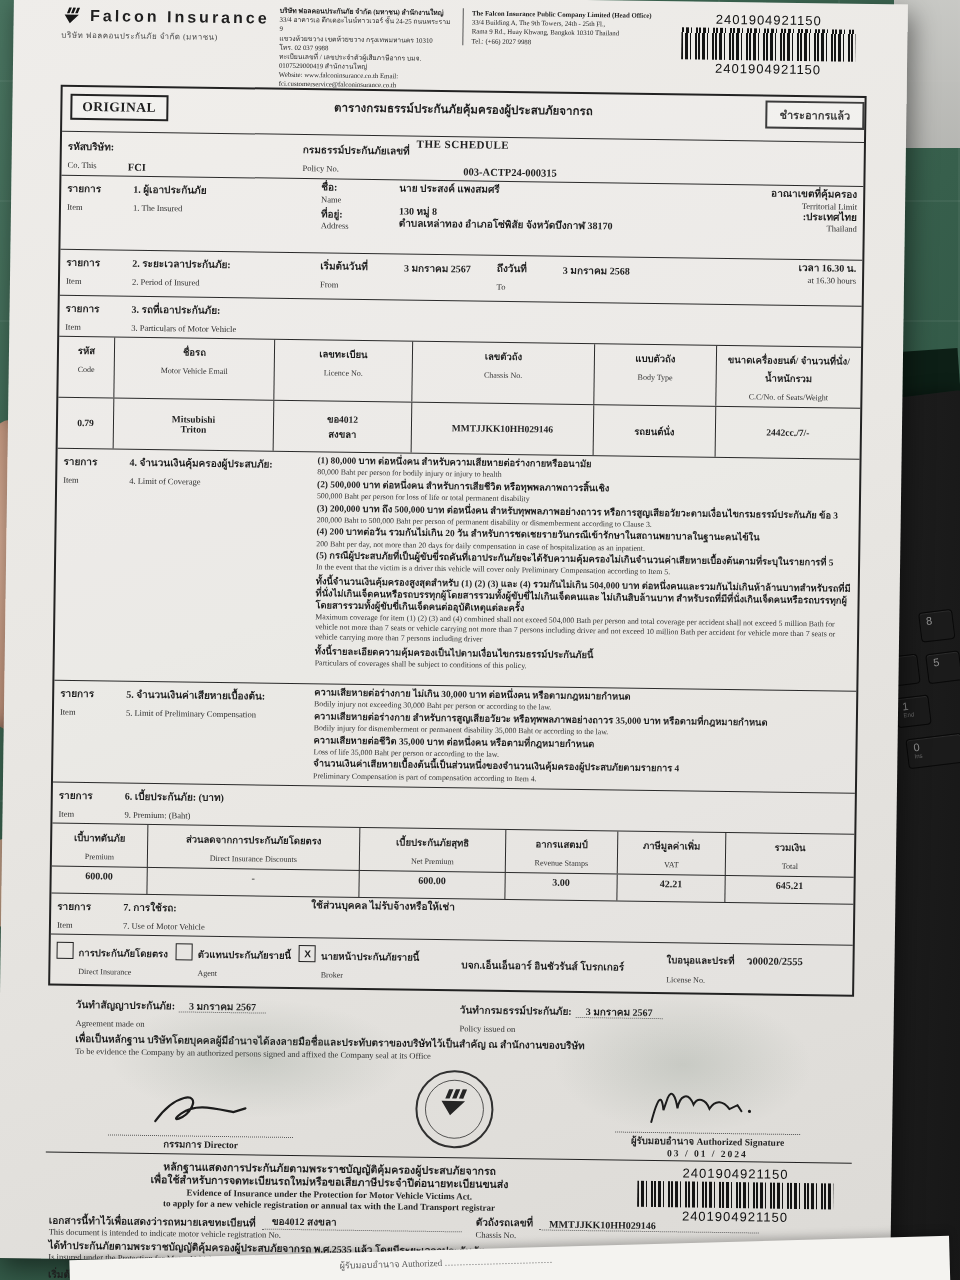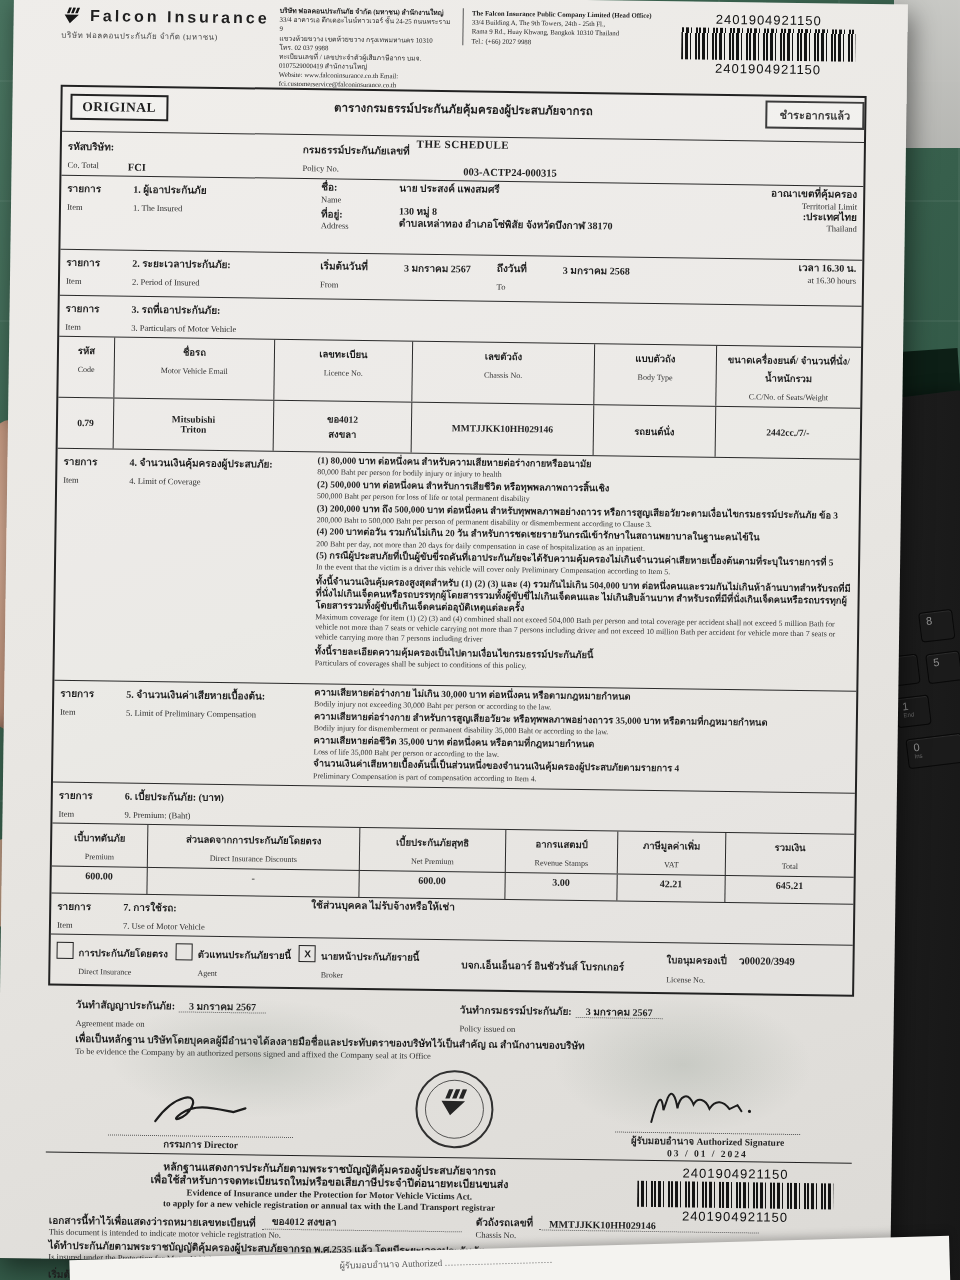--- a/index.html
+++ b/index.html
@@ -181,21 +181,21 @@
       <div class="orig-box">ORIGINAL</div>
       <div class="doc-title-th">ตารางกรมธรรม์ประกันภัยคุ้มครองผู้ประสบภัยจากรถ</div>
     </div>
 
     <div class="trow code-row">
       <div style="width:100%">
         <div class="the-schedule">THE SCHEDULE</div>
         <div class="code-line">
           <div class="grp" style="width:235px;">
             <span><span class="th">รหัสบริษัท:</span><br>
-            <span class="en">Co. Total</span></span>
+            <span class="en">Co. This</span></span>
             <span class="val">FCI</span>
           </div>
           <div class="grp">
             <span><span class="th">กรมธรรม์ประกันภัยเลขที่</span><br>
             <span class="en">Policy No.</span></span>
             <span class="val" style="margin-left:40px">003-ACTP24-000315</span>
           </div>
         </div>
       </div>
     </div>
@@ -347,22 +347,22 @@
       <div class="cbgrp">
         <span class="cbox"></span>
         <span><span class="sm-th">ตัวแทนประกันภัยรายนี้</span><br><span class="sm-en">Agent</span></span>
       </div>
       <div class="cbgrp">
         <span class="cbox">X</span>
         <span><span class="sm-th">นายหน้าประกันภัยรายนี้</span><br><span class="sm-en">Broker</span></span>
       </div>
       <div class="bname">บจก.เอ็นเอ็นอาร์ อินชัวรันส์ โบรกเกอร์</div>
       <div class="lic">
-        <span class="sm-th">ใบอนุมครองเปี่</span>
-        <span class="val" style="margin-left:8px">ว00020/3949</span><br>
+        <span class="sm-th">ใบอนุอและประที่</span>
+        <span class="val" style="margin-left:8px">ว00020/2555</span><br>
         <span class="sm-en">License No.</span>
       </div>
     </div>
   </div>
 
   <div class="agree">
     <div class="wm" style="left:60px;top:10px;width:300px;height:120px;"></div>
     <div class="wm" style="right:40px;top:0;width:260px;height:140px;"></div>
     <div class="agree-dates">
       <div class="half">

